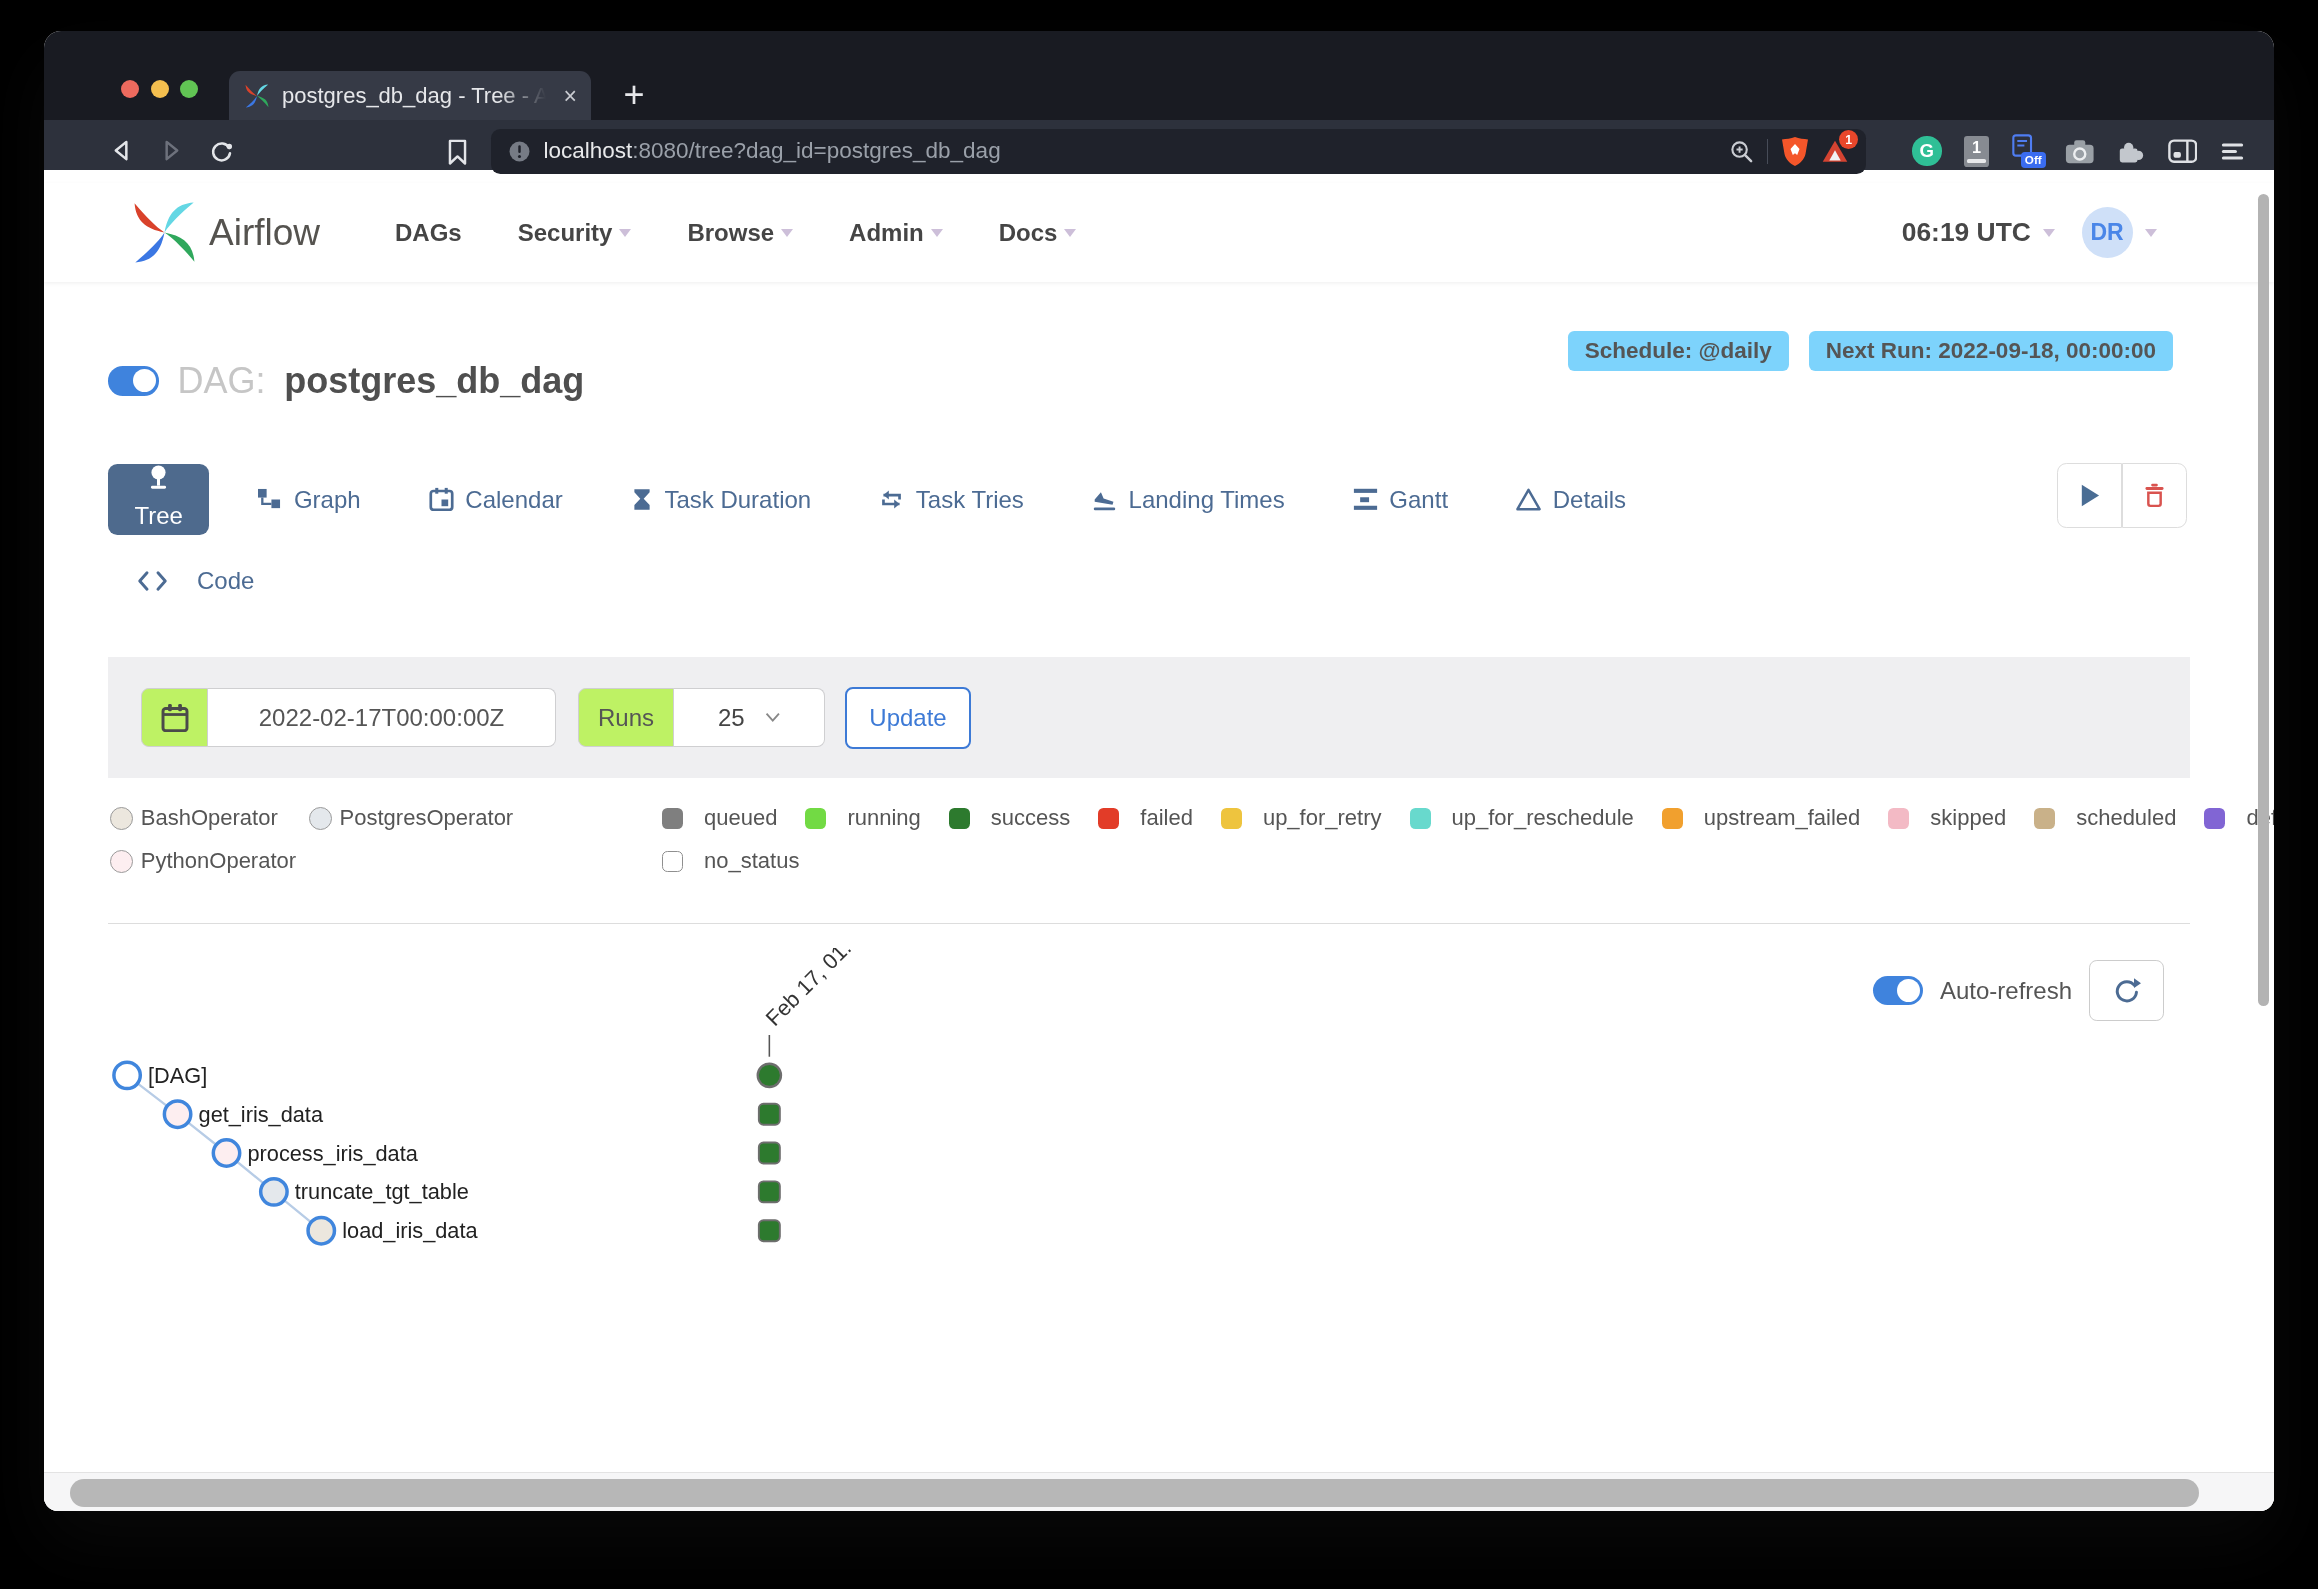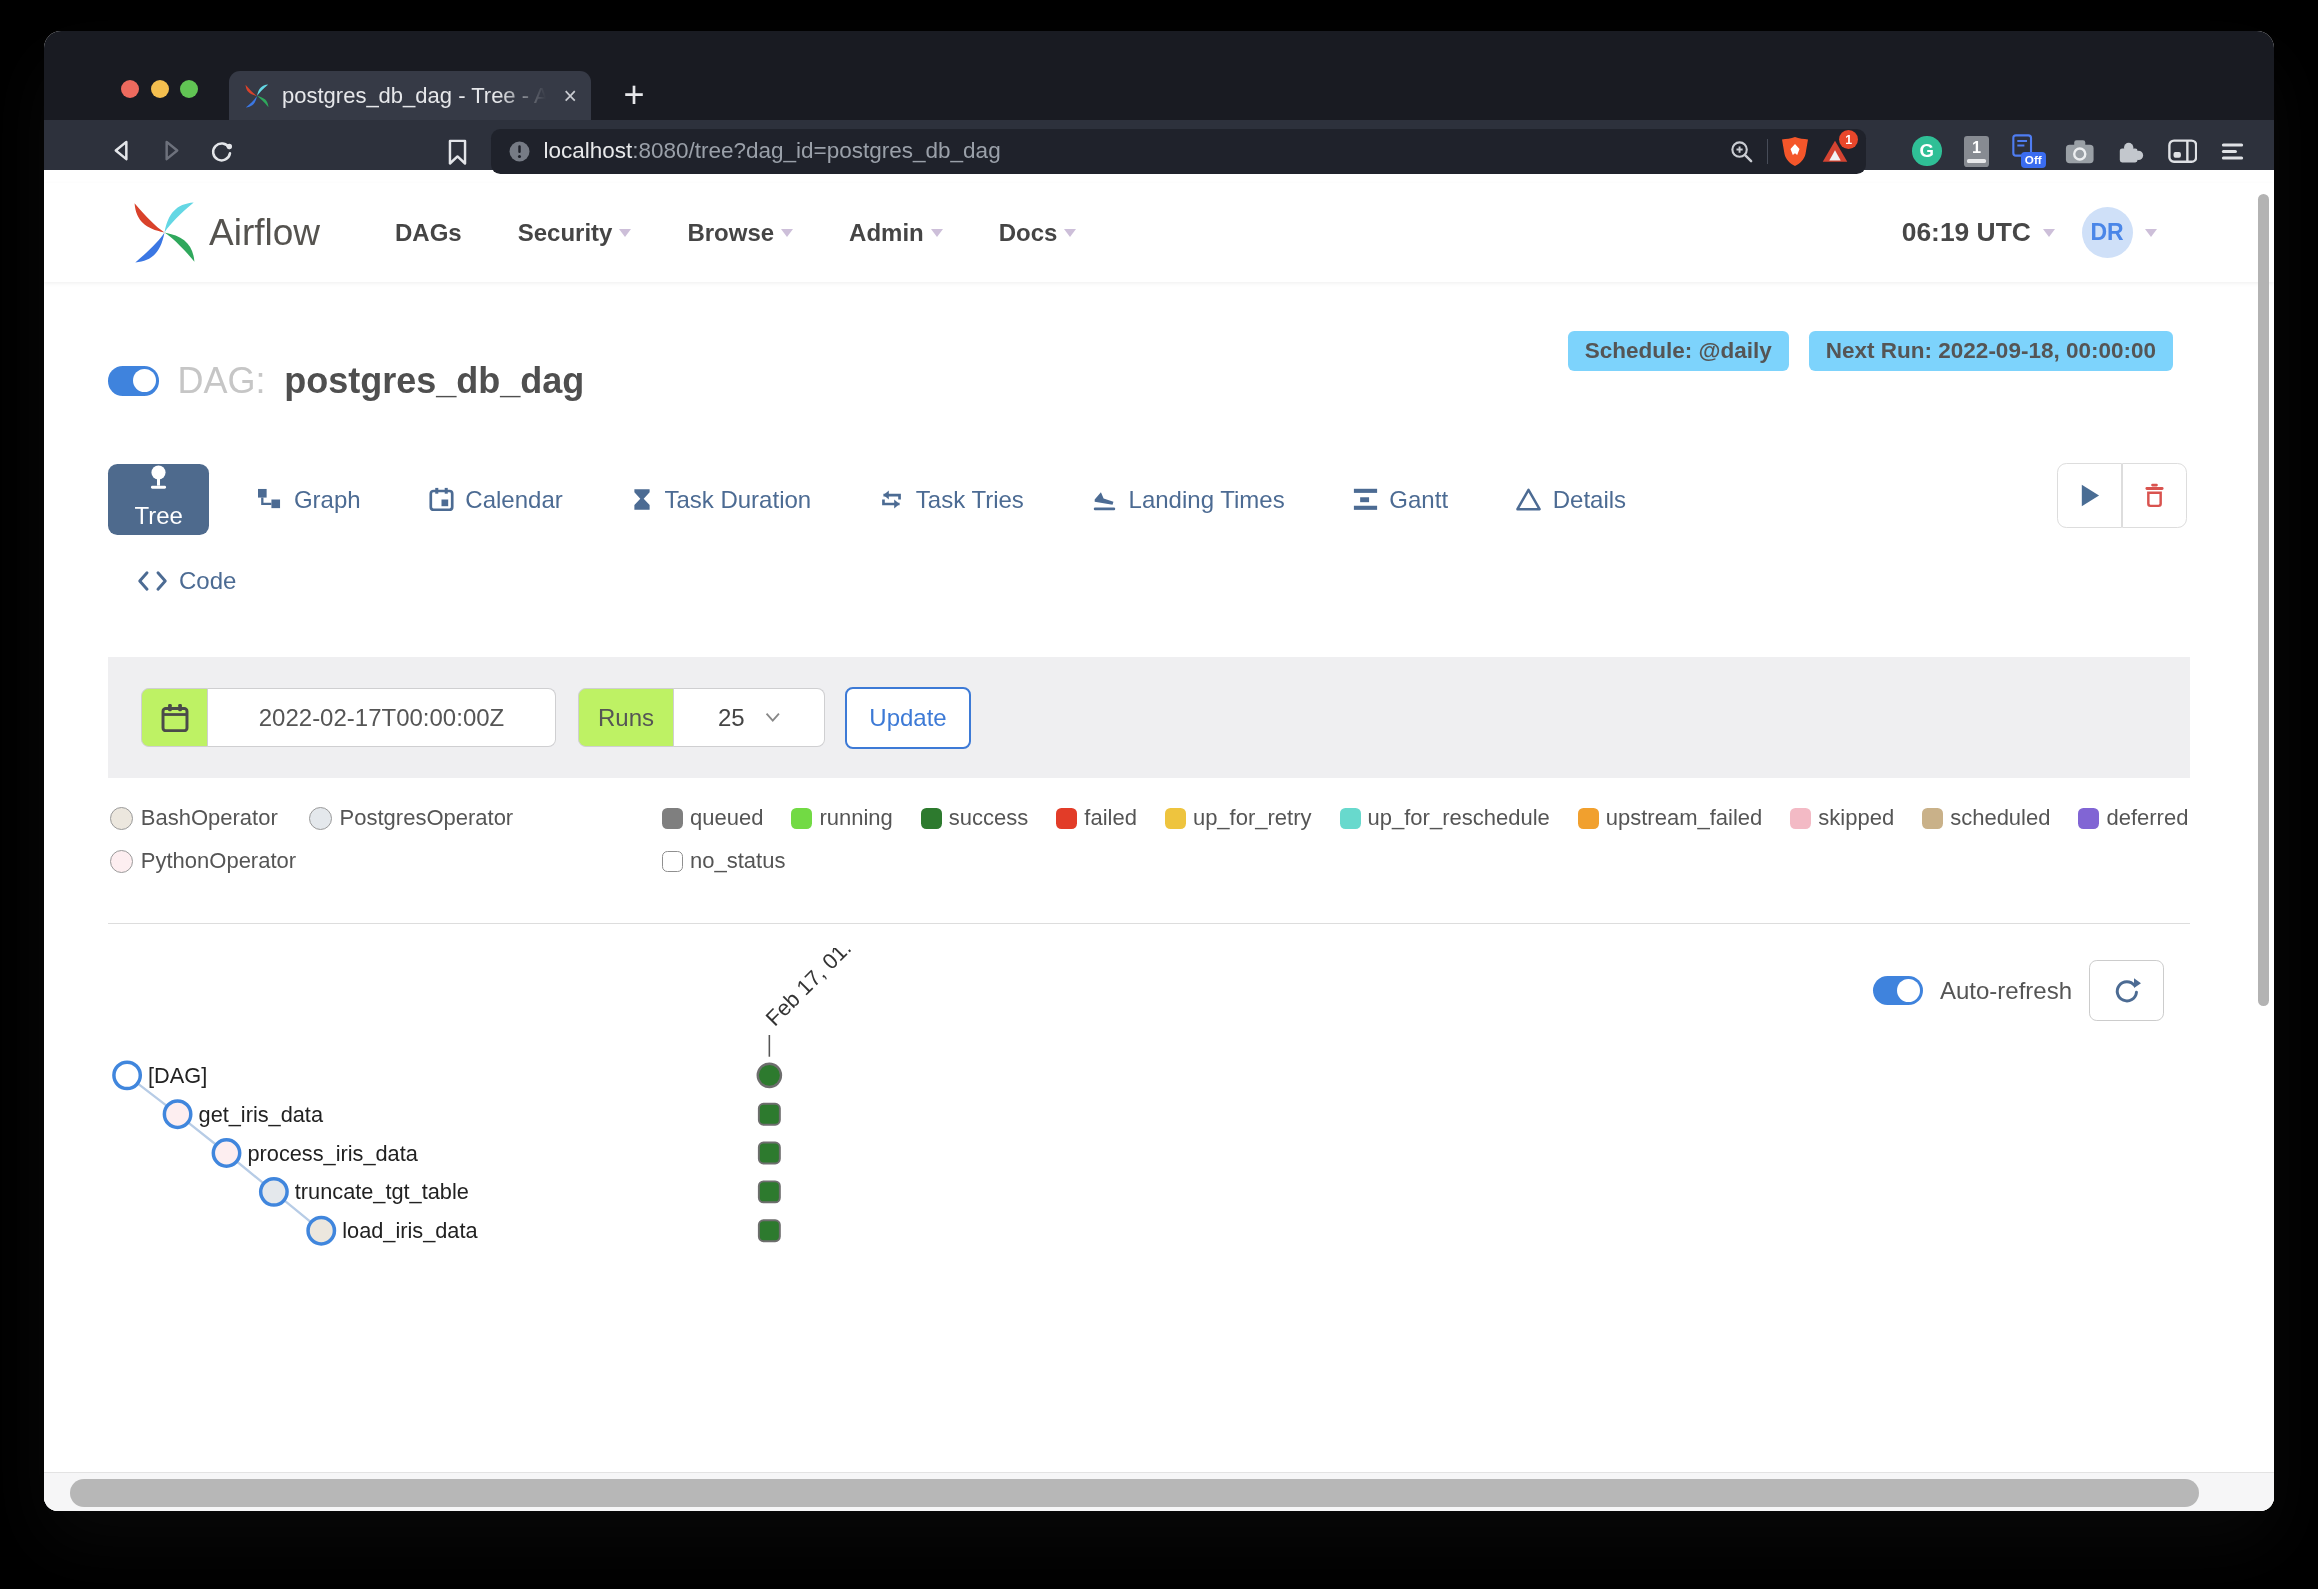--- a/index.html
+++ b/index.html
@@ -95,21 +95,21 @@
            padding:7px 17px; }
 
   .tabs-row { position:absolute; left:64px; top:281px; display:flex; align-items:center; gap:68px; height:71px; }
   .vtab { display:flex; align-items:center; gap:11.7px; color:#4c6b93; font-size:24px; }
   .vtab-active { background:#4e6a8d; color:#fff; border-radius:9.3px; height:71px; padding:0 26.4px; margin-right:-20px;flex-direction:column; }
   .dag-actions { position:absolute; right:87px; top:280px; display:flex; }
   .act-btn { width:65px; height:65px; background:#fff; border:1.6px solid #ddd; display:flex;
              align-items:center; justify-content:center; }
   .act-btn:first-child { border-radius:9.3px 0 0 9.3px; border-right-width:0.8px; }
   .act-btn:last-child  { border-radius:0 9.3px 9.3px 0; border-left-width:0.8px; }
-  .code-row { position:absolute; left:93px; top:384px; display:flex; align-items:center; gap:11px;
+  .code-row { position:absolute; left:93px; top:384px; display:flex; align-items:center; gap:29px;
               color:#4c6b93; font-size:24px; }
 
   .filter-bar { position:absolute; left:64px; right:84px; top:474px; height:121px; background:#efeff1;
                 display:flex; align-items:center; padding-left:33px; }
   .addon { height:59px; background:#bef264; border:1.6px solid #cfcfd1; display:flex; align-items:center;
            justify-content:center; color:#555; font-size:24px; }
   .addon-cal { width:67px; border-radius:7.8px 0 0 7.8px; }
   .date-input { width:348px; height:59px; background:#fff; border:1.6px solid #cfcfd1; border-left:none;
                 border-radius:0 7.8px 7.8px 0; color:#555; font-size:24px; text-align:center;
                 font-family:"Liberation Sans","DejaVu Sans",sans-serif; }
@@ -121,21 +121,21 @@
                 border-radius:7.8px; color:#3d7ad6; font-size:24px; display:flex; align-items:center;
                 justify-content:center; }
 
   .legend-ops { position:absolute; left:66px; }
   .ops-r1 { top:622px; } .ops-r2 { top:665px; }
   .legend-row { display:flex; align-items:center; gap:31px; }
   .op-item { display:flex; align-items:center; gap:7.8px; color:#555; font-size:22px; }
   .op-dot { width:23px; height:23px; border-radius:50%; border:1.6px solid #9a9a9a; }
   .legend-st { position:absolute; left:618px; display:flex; align-items:center; gap:28px; }
   .st-r1 { top:622px; } .st-r2 { top:665px; }
-  .st-item { display:flex; align-items:center; gap:7px; color:#555; font-size:22px; }
+  .st-item { display:flex; align-items:center; gap:21px; color:#555; font-size:22px; }
   .sw { width:21px; height:21px; border-radius:5.4px; }
   .sw-nostatus { border:1.6px solid #8f8f8f; }
   .divider { position:absolute; left:64px; right:84px; top:740px; border-top:1.6px solid #ddd; }
 
   .autorefresh { position:absolute; right:110px; top:777px; display:flex; align-items:center; gap:17px; }
   .ar-label { color:#555; font-size:24px; }
   .refresh-btn { width:75px; height:61px; border:1.6px solid #ccc; border-radius:7.8px; background:#fff;
                  display:flex; align-items:center; justify-content:center; }
 
   .tree-svg { position:absolute; left:47px; top:765px; }

